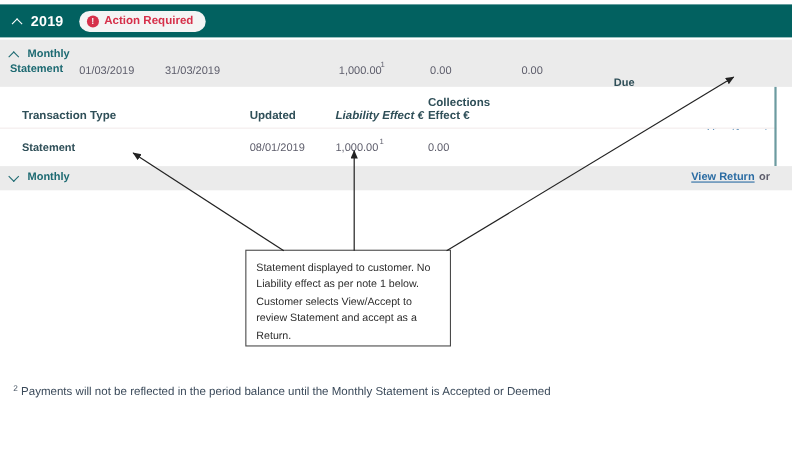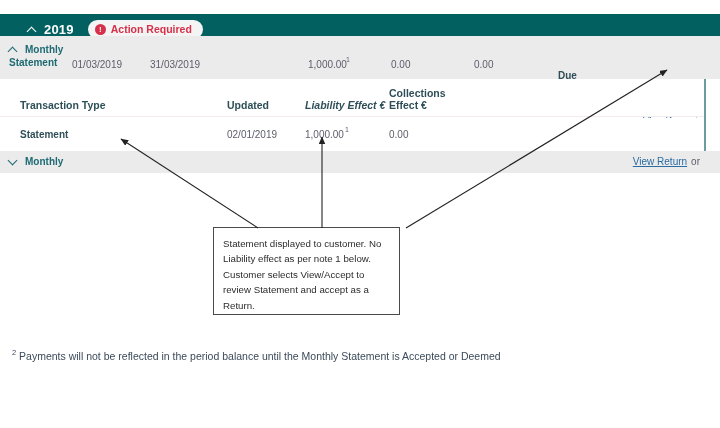--- a/index.html
+++ b/index.html
@@ -13,26 +13,26 @@
     position: relative;
     overflow: hidden;
     font-family: "Liberation Sans", sans-serif;
     color: #3b3b47;
     -webkit-font-smoothing: antialiased;
   }
 
   
   .year-band {
     position: absolute;
-    left: 0; top: 14px;
+    left: 0; top: 4px;
     width: 720px; height: 30px;
     background: #026160;
     display: flex;
     align-items: center;
-    padding-left: 28px;
+    padding-left: 12px;
     box-sizing: border-box;
   }
   .chev {
     display: inline-block;
     width: 9px; height: 9px;
     position: relative;
     margin-right: 7px;
     flex: none;
   }
   .chev::before {
@@ -162,21 +162,21 @@
   }
   .or-txt {
     font-size: 10px;
     color: #5d5d6b;
     margin-left: 4px;
   }
 
   
   .callout {
     position: absolute;
-    left: 213px; top: 227px;
+    left: 223px; top: 227px;
     width: 187px; height: 88px;
     border: 1.2px solid #4a4a4a;
     background: #ffffff;
     box-sizing: border-box;
     padding: 8px 9px 0 9px;
     font-size: 9.7px;
     line-height: 15.4px;
     color: #2c2c2c;
   }
 
@@ -234,33 +234,33 @@
 
 <div class="tbl-head">
   <span class="hcell" style="left:20px; top:20px;text-align:right;">Transaction Type</span>
   <span class="hcell" style="left:227px; top:20px;">Updated</span>
   <span class="hcell" style="left:305px; top:20px;font-style:italic;">Liability Effect €</span>
   <span class="hcell" style="left:389px; top:8px; width:62px; white-space:normal;">Collections Effect €</span>
 </div>
 
 <div class="tbl-row">
   <span class="cell b" style="left:20px; top:11px;">Statement</span>
-  <span class="cell" style="left:227px; top:11px;">02/01/2019</span>
+  <span class="cell" style="left:227px; top:11px;">08/01/2019</span>
   <span class="cell" style="left:305px; top:11px;">1,000.00</span>
   <span class="cell" style="left:345px; top:8px; font-size:7px;">1</span>
   <span class="cell" style="left:389px; top:11px;">0.00</span>
 </div>
 <div class="tbl-border-right"></div>
 
 <div class="monthly-row">
   <span class="m-label">
     <span class="chev down" style="color:#1d6a72"></span>
     <span>Monthly</span>
   </span>
-  <span style="position:absolute; right:20px; top:5px; display:flex; align-items:center;">
+  <span style="position:absolute; right:20px; top:5px; display:flex; align-items:center;font-weight:bold;">
     <span class="link">View Return</span>
     <span class="or-txt">or</span>
   </span>
 </div>
 
 <div class="callout">Statement displayed to customer. No Liability effect as per note 1 below. Customer selects View/Accept to review Statement and accept as a Return.</div>
 
 <svg class="arrows" viewBox="0 0 720 428" xmlns="http://www.w3.org/2000/svg">
   <defs>
     <marker id="ah" markerWidth="8" markerHeight="8" refX="6.5" refY="3" orient="auto" markerUnits="strokeWidth">

